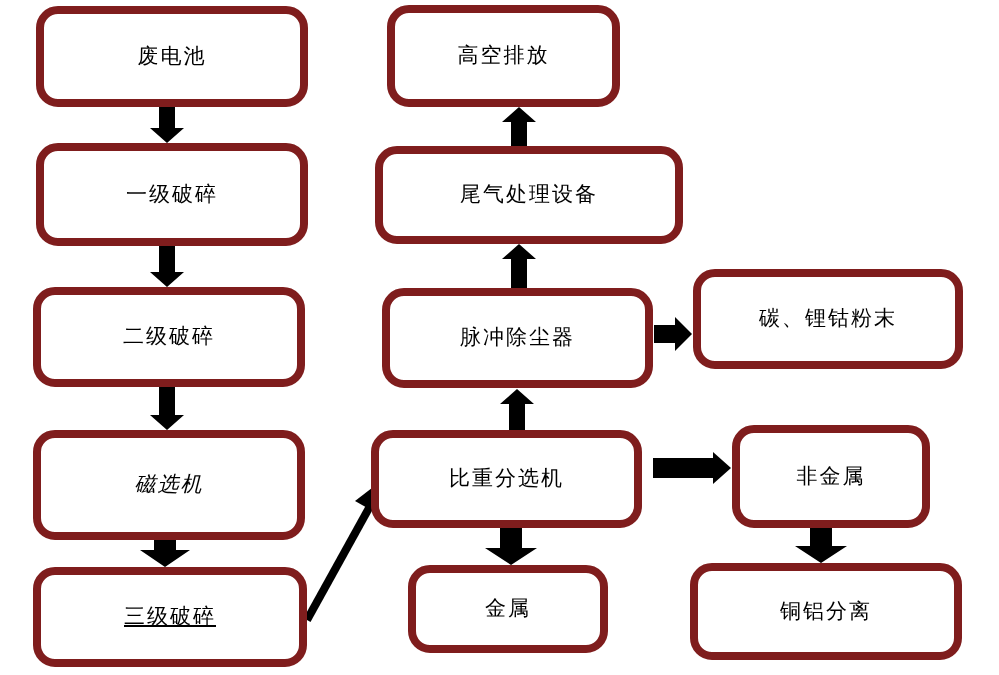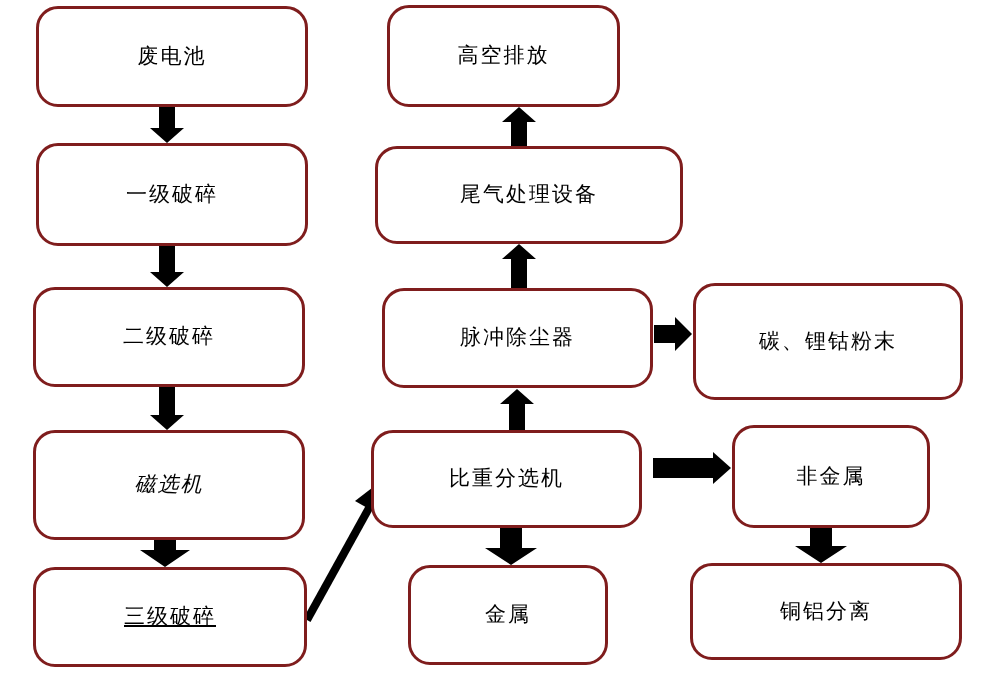--- a/index.html
+++ b/index.html
@@ -18,21 +18,21 @@
   .edges-layer {
     position: absolute;
     left: 0;
     top: 0;
     width: 999px;
     height: 675px;
   }
   .node {
     position: absolute;
     box-sizing: border-box;
-    border: 3px solid #7f1d1d;
+    border: 8px solid #7f1d1d;
     border-radius: 22px;
     background: #ffffff;
     display: flex;
     align-items: center;
     justify-content: center;
     text-align: center;
     font-size: 21px;
     letter-spacing: 2px;
     color: #000000;
     line-height: 1.2;
@@ -69,19 +69,19 @@
   <div class="node" style="left:36px; top:6px; width:272px; height:101px;">废电池</div>
   <div class="node" style="left:36px; top:143px; width:272px; height:103px;">一级破碎</div>
   <div class="node" style="left:33px; top:287px; width:272px; height:100px;">二级破碎</div>
   <div class="node" style="left:33px; top:430px; width:272px; height:110px;font-style:italic;">磁选机</div>
   <div class="node" style="left:33px; top:567px; width:274px; height:100px;text-decoration:underline;">三级破碎</div>
 
   <div class="node" style="left:387px; top:5px; width:233px; height:102px;">高空排放</div>
   <div class="node" style="left:375px; top:146px; width:308px; height:98px;">尾气处理设备</div>
   <div class="node" style="left:382px; top:288px; width:271px; height:100px;">脉冲除尘器</div>
   <div class="node" style="left:371px; top:430px; width:271px; height:98px;">比重分选机</div>
-  <div class="node" style="left:408px; top:565px; width:200px; height:100px;">金属</div>
+  <div class="node" style="left:408px; top:565px; width:200px; height:88px;">金属</div>
 
-  <div class="node" style="left:693px; top:283px; width:270px; height:117px;">碳、锂钴粉末</div>
+  <div class="node" style="left:693px; top:269px; width:270px; height:100px;">碳、锂钴粉末</div>
   <div class="node" style="left:732px; top:425px; width:198px; height:103px;text-align:center;">非金属</div>
   <div class="node" style="left:690px; top:563px; width:272px; height:97px;">铜铝分离</div>
 
 </div>
 
 </body></html>

